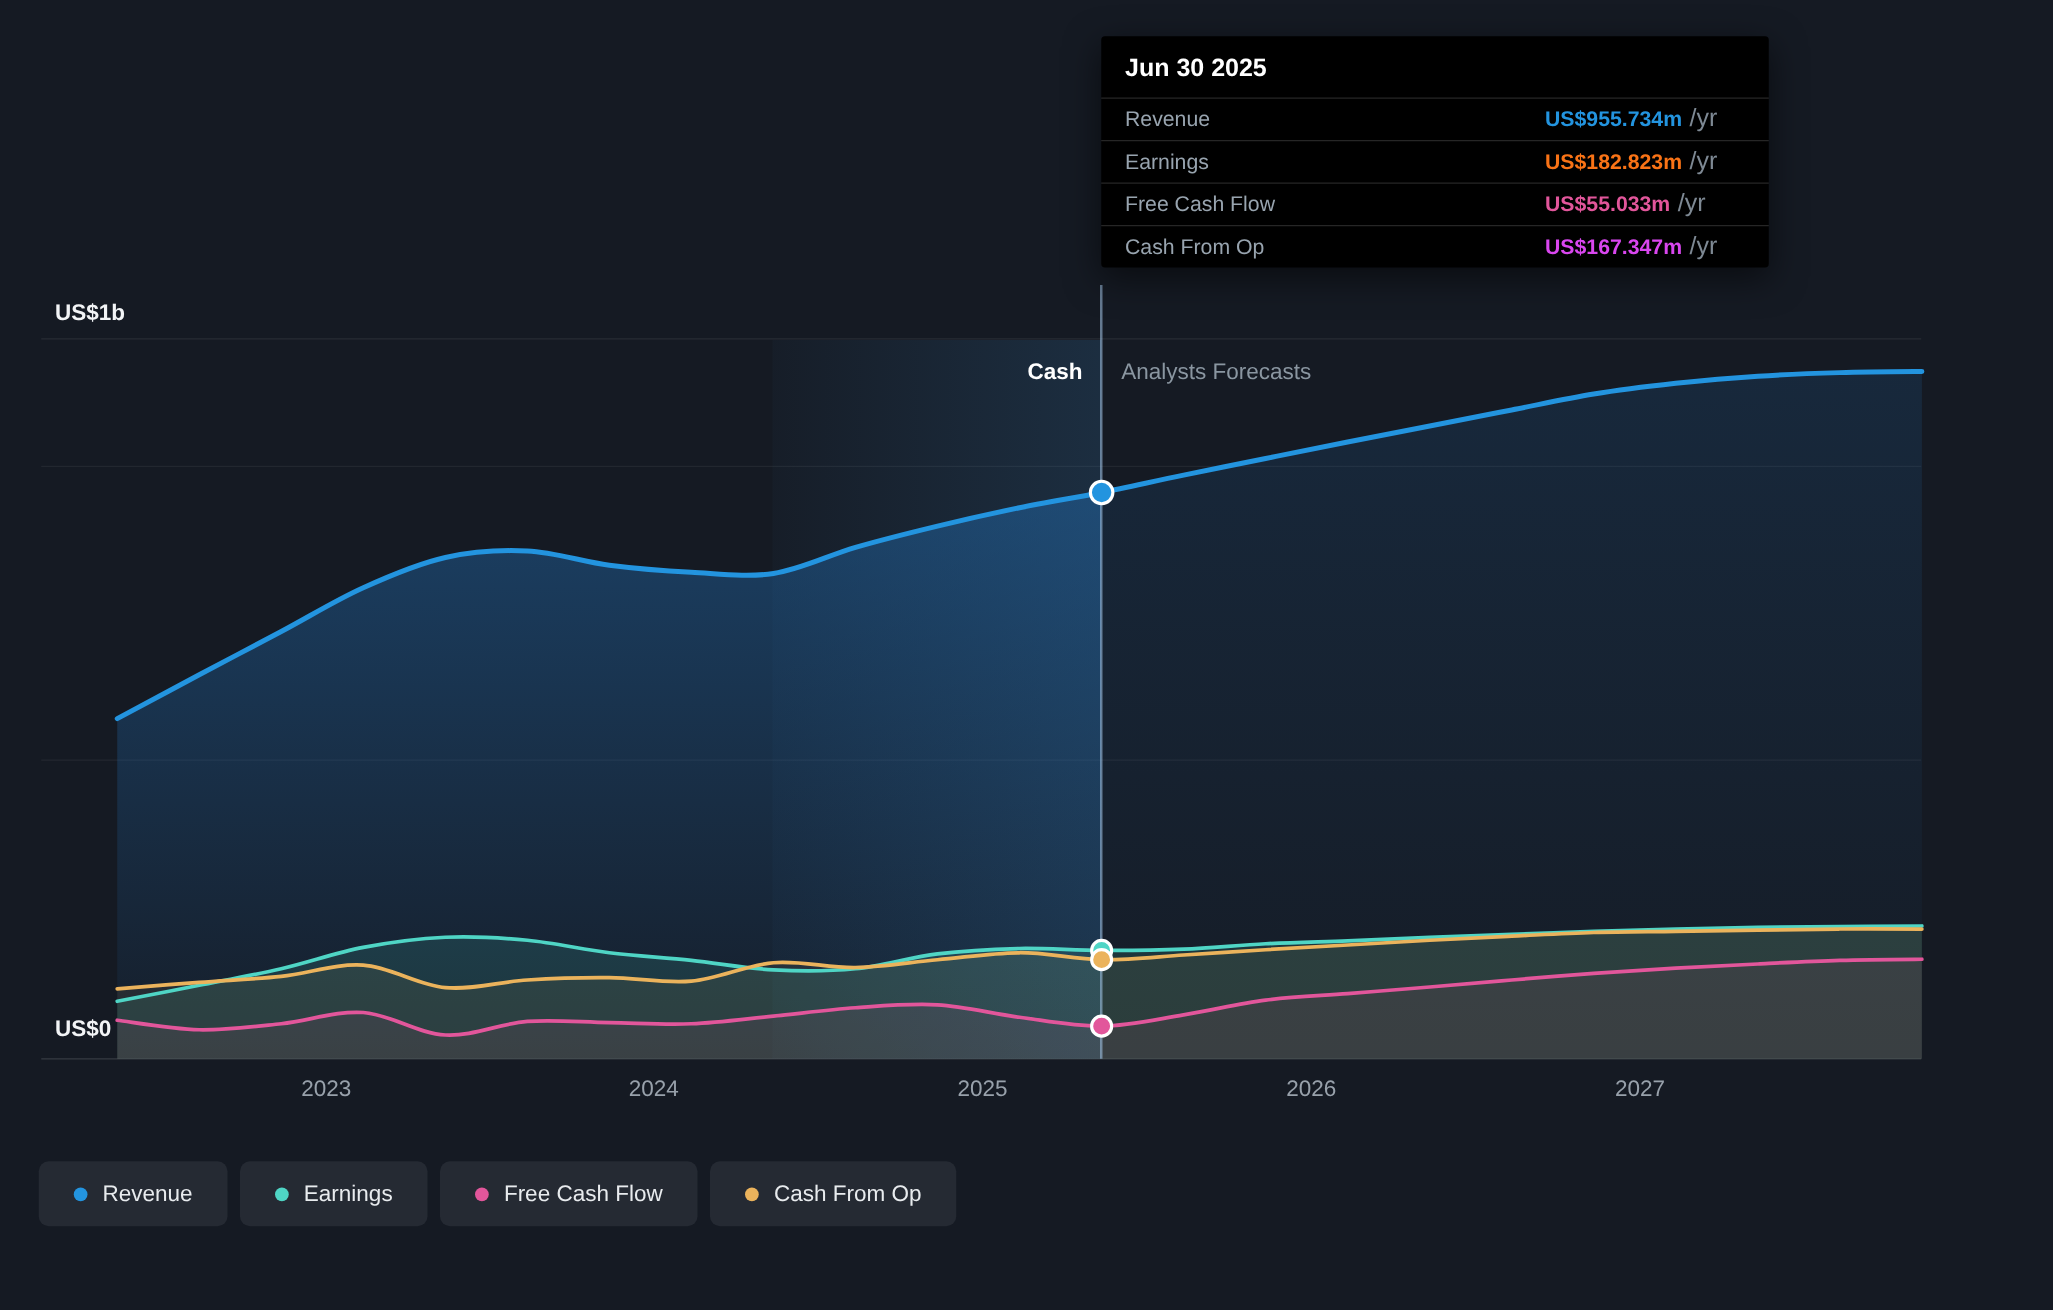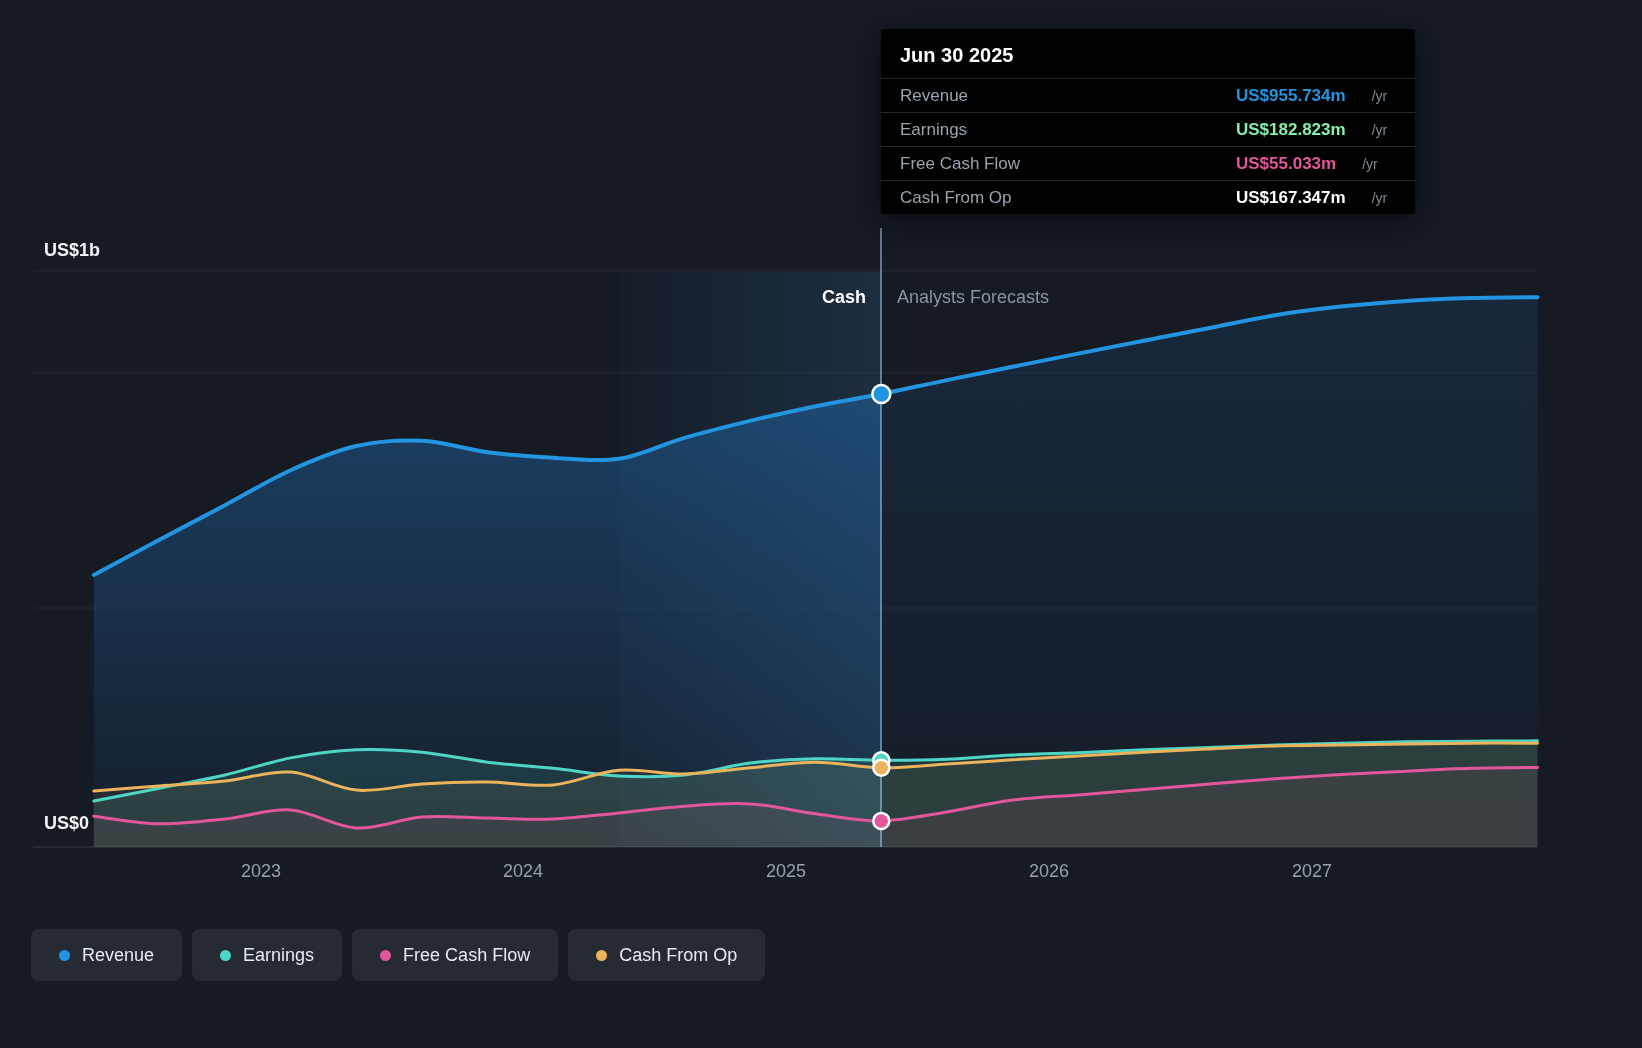--- a/index.html
+++ b/index.html
@@ -21,23 +21,23 @@
   .phase-forecast{left:897px;color:#8a96a1;}
 
   
   .tooltip{
     position:absolute;left:881px;top:29px;width:534px;background:#000000;
     border-radius:3px;box-shadow:0 8px 28px rgba(0,0,0,.55);z-index:5;
   }
   .tt-title{padding:15px 19px 11px 19px;color:#ffffff;font-size:20px;font-weight:700;}
   .tt-row{display:flex;align-items:center;height:33px;padding:0 19px;border-top:1px solid rgba(255,255,255,0.15);}
   .tt-label{flex:0 0 336px;color:#98a4af;font-size:17px;}
-  .tt-val{display:flex;align-items:baseline;font-size:17px;gap:20px;}
+  .tt-val{display:flex;align-items:baseline;font-size:17px;}
   .tt-val b{font-weight:700;}
-  .tt-yr{color:#7e8994;font-size:14px;font-style:normal;margin-left:6px;}
+  .tt-yr{color:#7e8994;font-size:20px;font-style:normal;margin-left:6px;}
 
   
   .legend{position:absolute;left:31px;top:929px;display:flex;gap:10px;}
   .pill{
     display:flex;align-items:center;height:52px;padding:0 28px;border-radius:8px;
     background:#252a33;color:#e8ebee;font-size:18px;cursor:pointer;
   }
   .pill .dot{width:11px;height:11px;border-radius:50%;margin-right:12px;background:#888;}
 </style>
 </head>
@@ -117,35 +117,35 @@
     <div class="tt-row">
       <span class="tt-label">Revenue</span>
       <span class="tt-val">
           <b style="color: rgb(35, 148, 223);">US$955.734m</b>
           <i class="tt-yr">/yr</i>
         </span>
     </div>
     <div class="tt-row">
       <span class="tt-label">Earnings</span>
       <span class="tt-val">
-          <b style="color: #86efac;">US$182.823m</b>
+          <b style="color: #f97316;">US$182.823m</b>
           <i class="tt-yr">/yr</i>
         </span>
     </div>
     <div class="tt-row">
       <span class="tt-label">Free Cash Flow</span>
       <span class="tt-val">
           <b style="color: rgb(226, 86, 155);">US$55.033m</b>
           <i class="tt-yr">/yr</i>
         </span>
     </div>
     <div class="tt-row">
       <span class="tt-label">Cash From Op</span>
       <span class="tt-val">
-          <b style="color: #ffffff; text-align: right;">US$167.347m</b>
+          <b style="color: #d946ef; text-align: right;">US$167.347m</b>
           <i class="tt-yr">/yr</i>
         </span>
     </div>
   </div>
 
   <div class="legend">
     <div class="pill">
       <span class="dot" style="background: rgb(35, 148, 223);"></span>
       <span>Revenue</span>
     </div>

